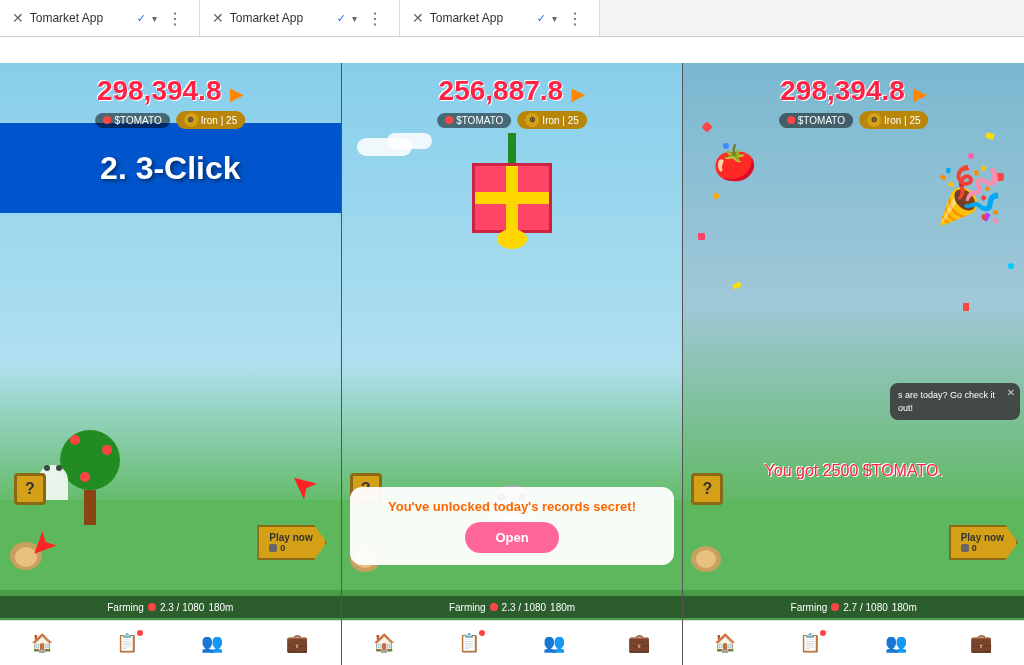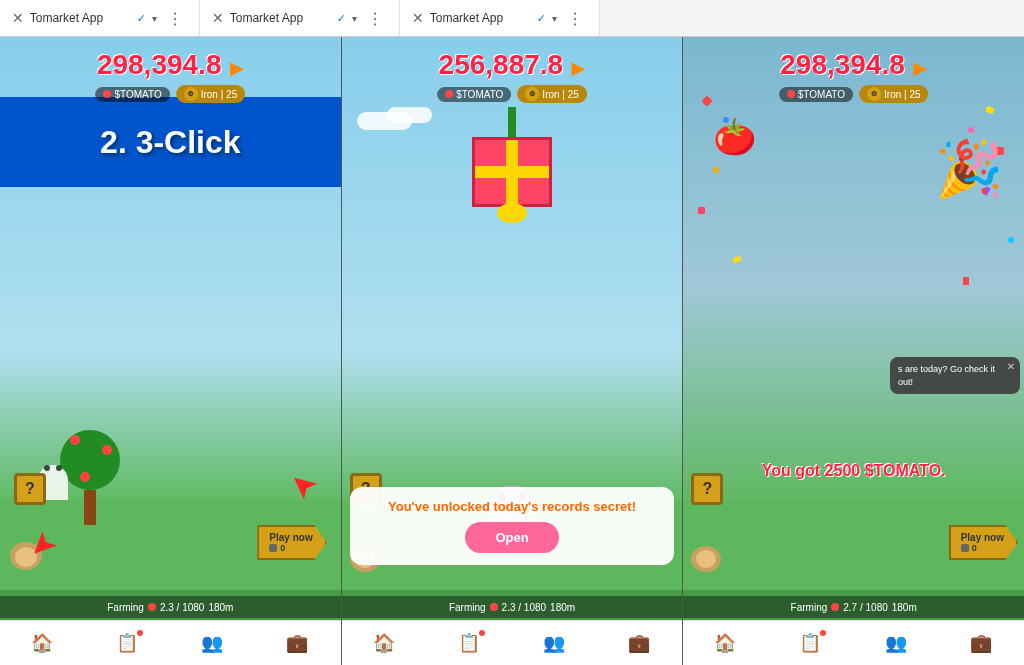--- a/index.html
+++ b/index.html
@@ -53,20 +53,21 @@
       font-size: 16px;
       color: #666;
       padding: 0 4px;
     }
 
     
     .panels {
       display: flex;
       flex: 1;
       width: 100%;
+      margin-top: 26px;
     }
 
     .panel {
       flex: 1;
       position: relative;
       overflow: hidden;
       border-right: 1px solid #555;
     }
     .panel:last-child { border-right: none; }
 
@@ -652,21 +653,21 @@
     </div>
 
     <div style="position:absolute;bottom:105px;right:6px;z-index:6;background:#d4a017;border:2px solid #8B6914;padding:5px 12px 5px 10px;font-size:10px;font-weight:bold;color:#333;clip-path:polygon(0 0, 82% 0, 100% 50%, 82% 100%, 0 100%);">
       <div>Play now</div>
       <div style="display:flex;align-items:center;gap:3px;font-size:9px;">
         <div style="width:8px;height:8px;background:#666;border-radius:2px;"></div>
         <span>0</span>
       </div>
     </div>
 
-    <div style="position:absolute;bottom:185px;left:0;right:0;text-align:center;font-size:16px;font-weight:700;color:#ff2244;text-shadow:1px 1px 0 #fff,-1px -1px 0 #fff;z-index:20;padding:0 5px;">You got 2500 $TOMATO.</div>
+    <div style="position:absolute;bottom:185px;left:0;right:0;text-align:center;font-size:16px;font-weight:400;color:#ff2244;text-shadow:1px 1px 0 #fff,-1px -1px 0 #fff;z-index:20;padding:0 5px;">You got 2500 $TOMATO.</div>
 
     <div class="notif-popup">
       <span class="notif-close">✕</span>
       <span>s are today? Go check it out!</span>
     </div>
 
     <div class="farming-bar">
       <span>Farming</span>
       <div class="farming-dot"></div>
       <span>2.7 / 1080</span>

